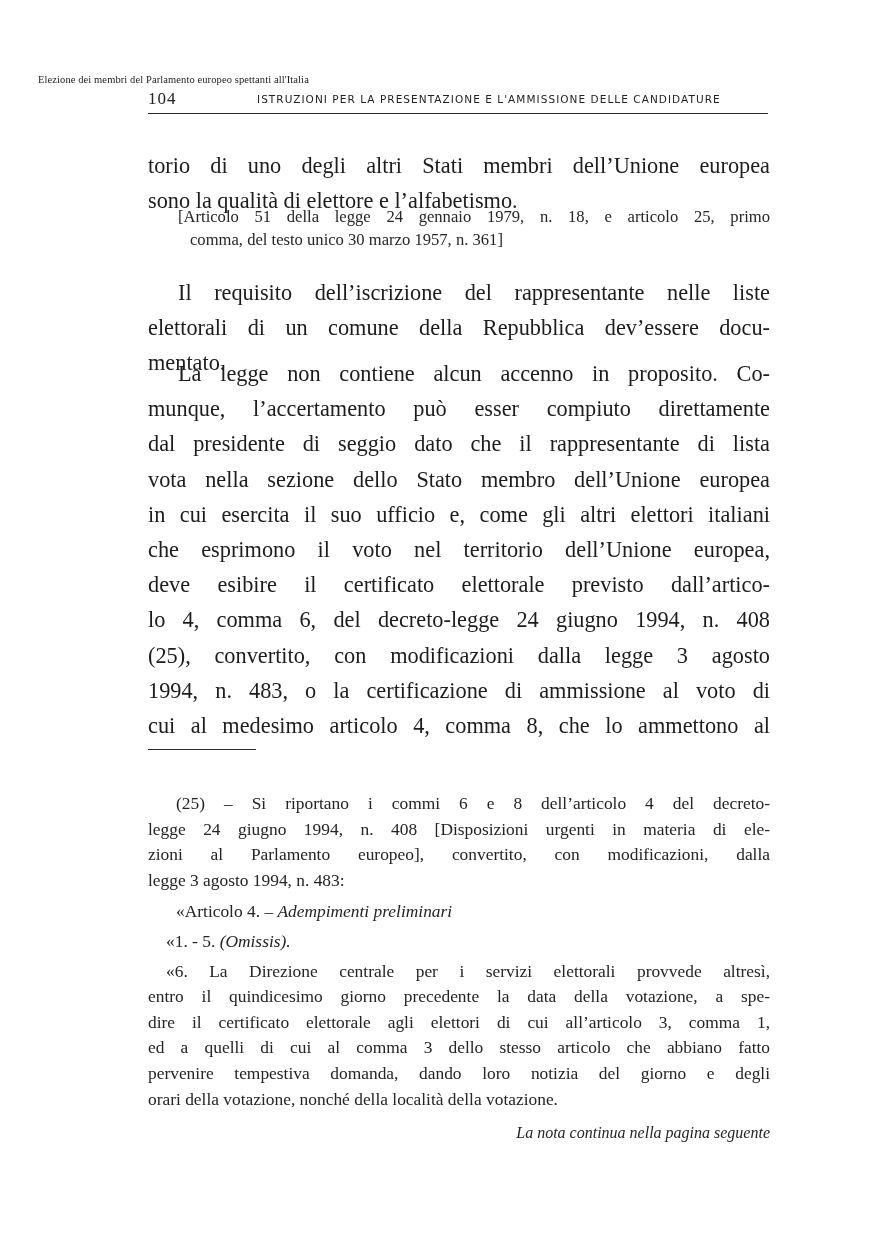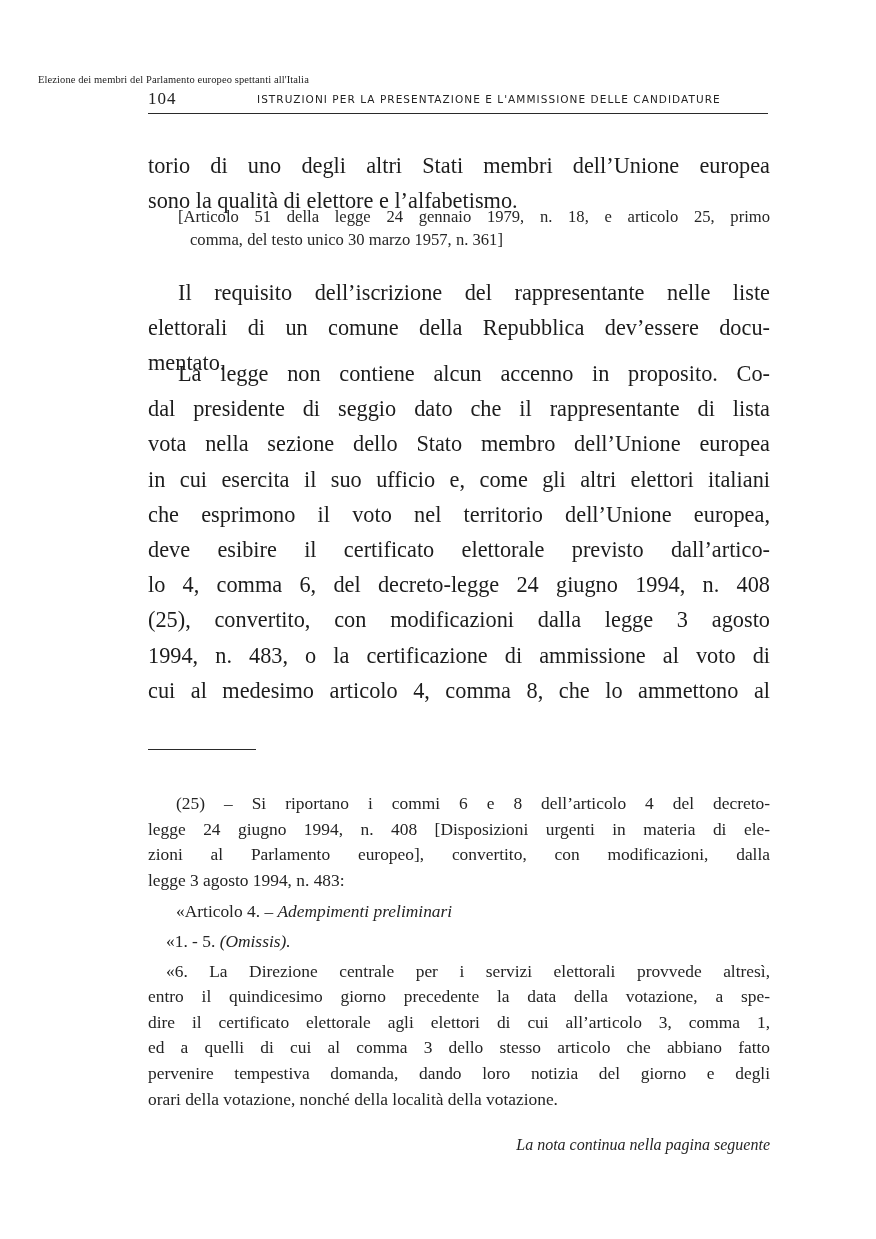--- a/index.html
+++ b/index.html
@@ -18,21 +18,21 @@
   .ln.last { text-align-last: left; }
   .indent { padding-left: 30px; }
   .cite { position: absolute; left: 178px; top: 205px; width: 592px; font-size: 16.6px; line-height: 23px; color: #262626; }
   .cite .ln2 { padding-left: 12px; }
   .para { margin: 0; }
   .fn-rule { position: absolute; left: 148px; top: 749px; width: 108px; height: 0; border-top: 1.3px solid #2a2a2a; }
   .footnotes { position: absolute; left: 148px; top: 791px; width: 622px; font-size: 17.4px; line-height: 25.6px; color: #242424; }
   .fn-indent { padding-left: 28px; }
   .fn-indent-s { padding-left: 18px; }
   .italic { font-style: italic; margin-top: 12px; }
-  .continue { text-align: right; font-style: italic; font-size: 16px; margin-top: 20px; }
+  .continue { text-align: right; font-style: italic; font-size: 16px; margin-top: 8px; }
 </style>
 </head>
 <body>
 
 <div class="header-running"><span>Elezione dei membri del Parlamento europeo spettanti all'Italia</span></div>
 <div class="page-number">104</div>
 <div class="header-section">ISTRUZIONI PER LA PRESENTAZIONE E L'AMMISSIONE DELLE CANDIDATURE</div>
 <div class="header-rule"></div>
 
 <div class="main">
@@ -48,20 +48,21 @@
 </div>
 
 <div class="main" style="top:263px;">
   <span class="ln indent">Il requisito dell’iscrizione del rappresentante nelle liste</span>
   <span class="ln">elettorali di un comune della Repubblica dev’essere docu-</span>
   <span class="ln last">mentato.</span>
 </div>
 
 <div class="main" style="top:344px;">
   <span class="ln indent">La legge non contiene alcun accenno in proposito.  Co-</span>
+  <span class="ln">munque, l’accertamento può esser compiuto direttamente</span>
   <span class="ln">dal presidente di seggio dato che il rappresentante di lista</span>
   <span class="ln">vota nella sezione dello Stato membro dell’Unione europea</span>
   <span class="ln">in cui esercita il suo ufficio e, come gli altri elettori italiani</span>
   <span class="ln">che esprimono il voto nel territorio dell’Unione europea,</span>
   <span class="ln">deve esibire il certificato elettorale previsto dall’artico-</span>
   <span class="ln">lo 4, comma 6, del decreto-legge 24 giugno 1994, n. 408</span>
   <span class="ln">(25), convertito, con modificazioni dalla legge 3 agosto</span>
   <span class="ln">1994, n. 483, o la certificazione di ammissione al voto di</span>
   <span class="ln">cui al medesimo articolo 4, comma 8, che lo ammettono al</span>
 </div>

